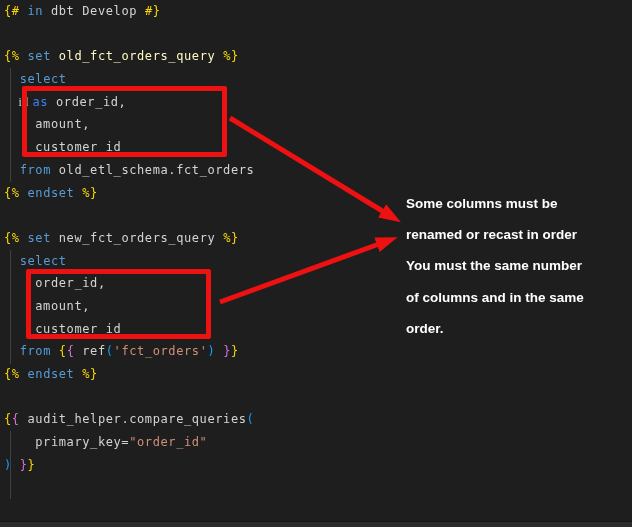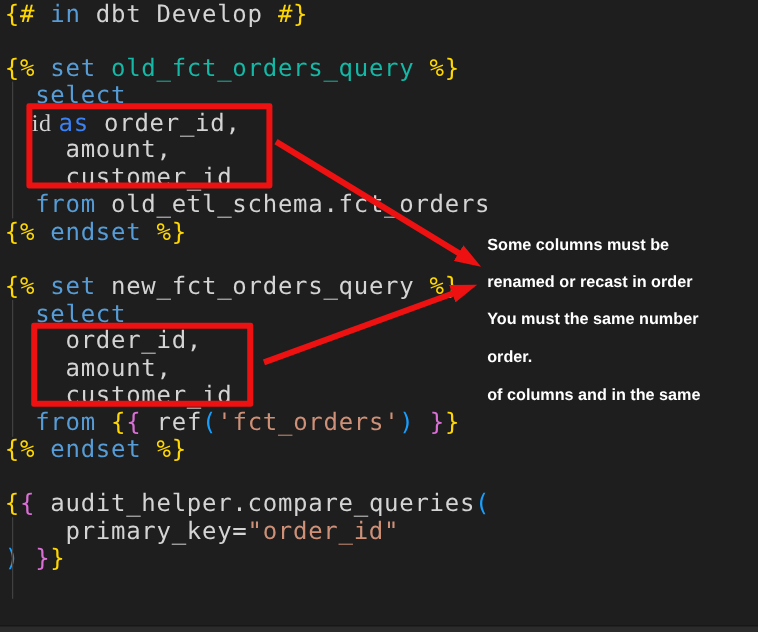--- a/index.html
+++ b/index.html
@@ -13,21 +13,21 @@
     position: relative;
     width: 632px; height: 527px;
     background: #1e1e1e;
     overflow: hidden;
   }
   .editor {
     position: absolute;
     left: 0; top: 0; right: 0; bottom: 0;
     padding: 0 0 0 4px;
     font-family: "DejaVu Sans Mono", "Liberation Mono", monospace;
-    font-size: 20px;
+    font-size: 12px;
     letter-spacing: 0.6px;
     line-height: 22.7px;
   }
   .code-line { height: 22.7px; white-space: pre; }
   .indent-guide {
     position: absolute;
     width: 1px;
     background: #404040;
   }
   .guide-a { left: 10px; top: 68px;  height: 114px; }
@@ -72,21 +72,21 @@
 
 <div class="screen">
 
   <div class="editor">
     <div class="indent-guide guide-a"></div>
     <div class="indent-guide guide-b"></div>
     <div class="indent-guide guide-c"></div>
     <div>
         <div class="code-line"><span style="color: rgb(255, 215, 0);">{# </span><span style="color: rgb(86, 156, 214);">in</span><span style="color: rgb(212, 212, 212);"> dbt Develop </span><span style="color: rgb(255, 215, 0);">#}</span></div>
         <div class="code-line">&nbsp;</div>
-        <div class="code-line"><span style="color: rgb(255, 215, 0);">{% </span><span style="color: rgb(86, 156, 214);">set</span><span style="color: #14b8a6;"> old_fct_orders_query </span><span style="color: rgb(255, 215, 0);">%}</span></div>
+        <div class="code-line"><span style="color: rgb(255, 215, 0);">{% </span><span style="color: rgb(86, 156, 214);">set</span><span style="color: #fef9c3;"> old_fct_orders_query </span><span style="color: rgb(255, 215, 0);">%}</span></div>
         <div class="code-line"><span style="color: rgb(212, 212, 212);">  </span><span style="color: rgb(86, 156, 214);">select</span></div>
         <div class="code-line"><span style="color: rgb(212, 212, 212); font-family: Liberation Serif, serif;">    id </span><span style="color: #3b82f6;">as</span><span style="color: rgb(212, 212, 212);"> order_id,</span></div>
         <div class="code-line"><span style="color: rgb(212, 212, 212);">    amount,</span></div>
         <div class="code-line"><span style="color: rgb(212, 212, 212);">    customer_id</span></div>
         <div class="code-line"><span style="color: rgb(212, 212, 212);">  </span><span style="color: rgb(86, 156, 214);">from</span><span style="color: rgb(212, 212, 212);"> old_etl_schema.fct_orders</span></div>
         <div class="code-line"><span style="color: rgb(255, 215, 0);">{% </span><span style="color: rgb(86, 156, 214);">endset</span><span style="color: rgb(255, 215, 0);"> %}</span></div>
         <div class="code-line">&nbsp;</div>
         <div class="code-line"><span style="color: rgb(255, 215, 0);">{% </span><span style="color: rgb(86, 156, 214);">set</span><span style="color: rgb(212, 212, 212);"> new_fct_orders_query </span><span style="color: rgb(255, 215, 0);">%}</span></div>
         <div class="code-line"><span style="color: rgb(212, 212, 212);">  </span><span style="color: rgb(86, 156, 214);">select</span></div>
         <div class="code-line"><span style="color: rgb(212, 212, 212);">    order_id,</span></div>
@@ -111,19 +111,19 @@
       </marker>
     </defs>
     <line x1="230" y1="118" x2="384" y2="212" marker-end="url(#arrowhead)"></line>
     <line x1="220" y1="302" x2="379" y2="244" marker-end="url(#arrowhead)"></line>
   </svg>
 
   <div class="note" style="color: rgb(255, 255, 255);">
       <div class="note-line">Some columns must be</div>
       <div class="note-line">renamed or recast in order</div>
       <div class="note-line">You must the same number</div>
+      <div class="note-line">of columns and in the same</div>
       <div class="note-line">order.</div>
-      <div class="note-line">of columns and in the same</div>
     </div>
 
   <div class="bottom-bar"></div>
 
 </div>
 
 </body></html>

